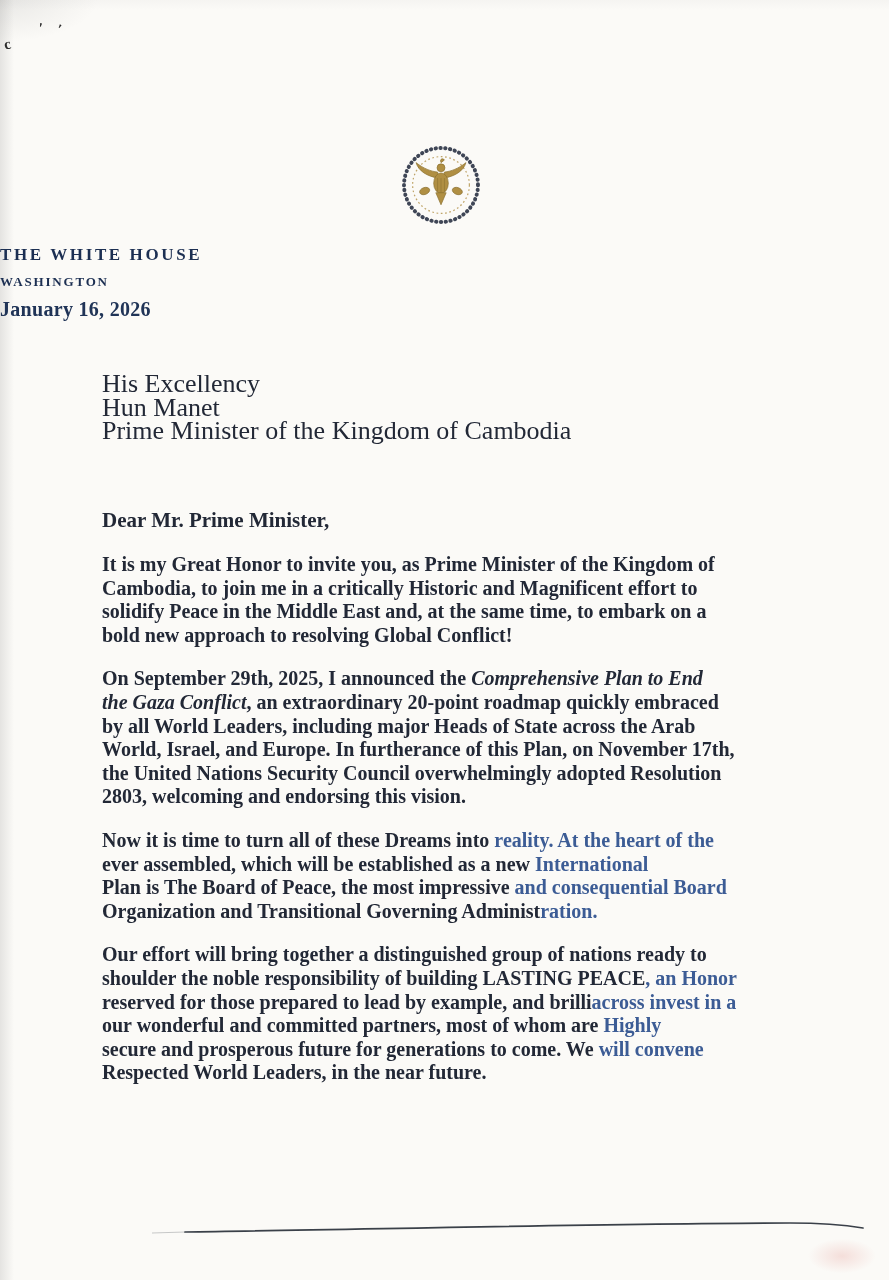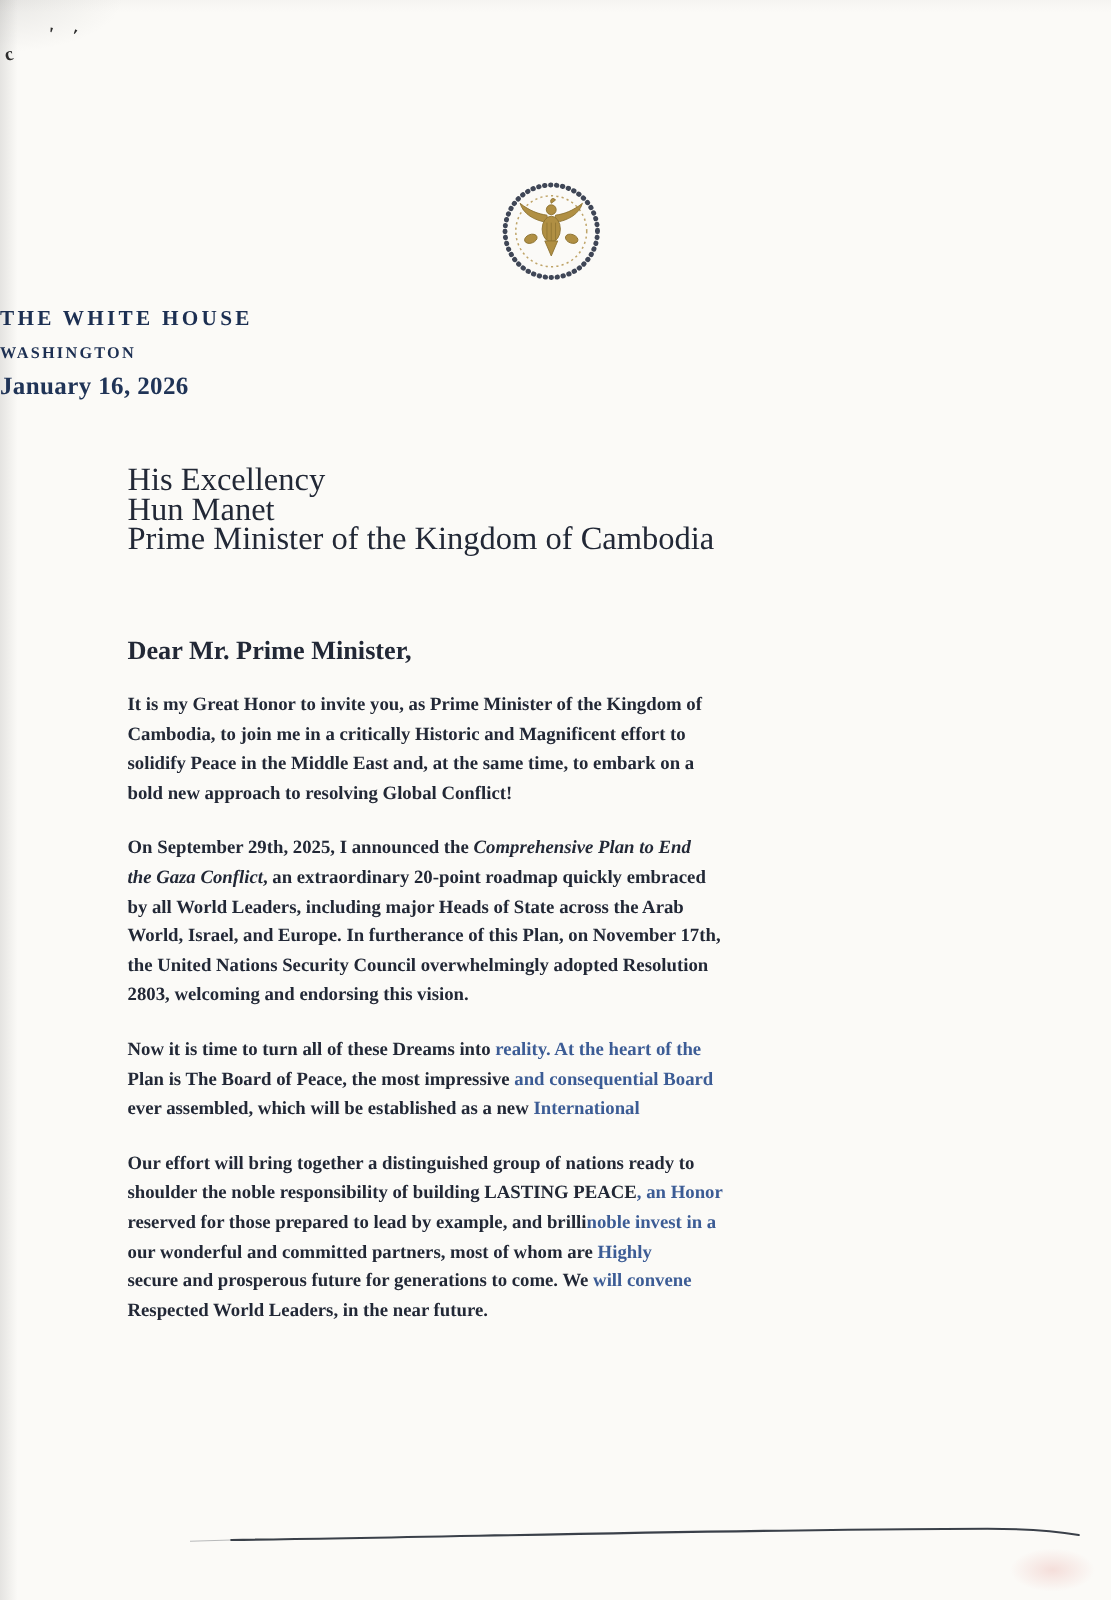--- a/index.html
+++ b/index.html
@@ -30,21 +30,21 @@
   .org{top:245px;font-size:17px;font-weight:bold;letter-spacing:2.6px;}
   .city{top:274px;font-size:13px;font-weight:bold;letter-spacing:1.8px;}
   .date{top:298px;font-size:20px;font-weight:bold;color:var(--navy2);letter-spacing:.3px;}
 
   .recipient{position:absolute;left:102px;top:372px;
     font-size:26px;font-weight:normal;line-height:23.5px;color:var(--ink);}
   .salutation{position:absolute;left:102px;top:508px;
     font-size:21px;font-weight:bold;color:var(--ink);}
 
   .letter-body{position:absolute;left:102px;top:553px;color:var(--ink);
-    font-size:15px;font-weight:bold;line-height:23.6px;}
+    font-size:20px;font-weight:bold;line-height:23.6px;}
   .para{margin:0 0 20px 0;}
   .tline{white-space:nowrap;}
   .light{color:var(--ink-light);}
   .ital{font-style:italic;text-align:center;}
 
   .fold-line{position:absolute;left:140px;top:1208px;width:740px;height:34px;}
   .smudge{position:absolute;left:795px;top:1232px;width:94px;height:48px;
     background:radial-gradient(closest-side, rgba(233,176,170,.38), rgba(233,176,170,0) 72%);}
 </style>
 </head>
@@ -104,27 +104,28 @@
       <div class="para">
         <div class="tline"><span>On September 29th, 2025, I announced the </span><span class="ital">Comprehensive Plan to End</span></div>
         <div class="tline"><span class="ital">the Gaza Conflict</span><span>, an extraordinary 20-point roadmap quickly embraced</span></div>
         <div class="tline"><span>by all World Leaders, including major Heads of State across the Arab</span></div>
         <div class="tline"><span>World, Israel, and Europe. In furtherance of this Plan, on November 17th,</span></div>
         <div class="tline"><span>the United Nations Security Council overwhelmingly adopted Resolution</span></div>
         <div class="tline"><span>2803, welcoming and endorsing this vision.</span></div>
       </div>
       <div class="para">
         <div class="tline"><span>Now it is time to turn all of these Dreams into </span><span class="light">reality. At the heart of the</span></div>
+        <div class="tline"><span>ever assembled, which will be established as a new </span><span class="light">International</span></div>
         <div class="tline"><span>Plan is The Board of Peace, the most impressive </span><span class="light">and consequential Board</span></div>
-        <div class="tline"><span>ever assembled, which will be established as a new </span><span class="light">International</span></div>
+        <div class="tline"><span>Organization and Transitional Governing Administ</span><span class="light">ration.</span></div>
       </div>
       <div class="para">
         <div class="tline"><span>Our effort will bring together a distinguished group of nations ready to</span></div>
         <div class="tline"><span>shoulder the noble responsibility of building LASTING PEACE</span><span class="light">, an Honor</span></div>
-        <div class="tline"><span>reserved for those prepared to lead by example, and brilli</span><span class="light">noble invest in a</span></div>
+        <div class="tline"><span>reserved for those prepared to lead by example, and brilli</span><span class="light">across invest in a</span></div>
         <div class="tline"><span>our wonderful and committed partners, most of whom are </span><span class="light">Highly</span></div>
         <div class="tline"><span>secure and prosperous future for generations to come. We </span><span class="light">will convene</span></div>
         <div class="tline"><span>Respected World Leaders, in the near future.</span></div>
       </div>
     </div>
 
   <div class="fold-line">
     <svg width="740" height="34" viewBox="0 0 740 34">
       <path d="M12,25 L45,24" stroke="#3a4049" stroke-width="0.8" fill="none" opacity="0.35"></path>
       <path d="M45,24 C200,22 480,15 650,15 C685,15 705,17 723,20" stroke="#3a4049" stroke-width="1.7" fill="none" stroke-linecap="round"></path>

